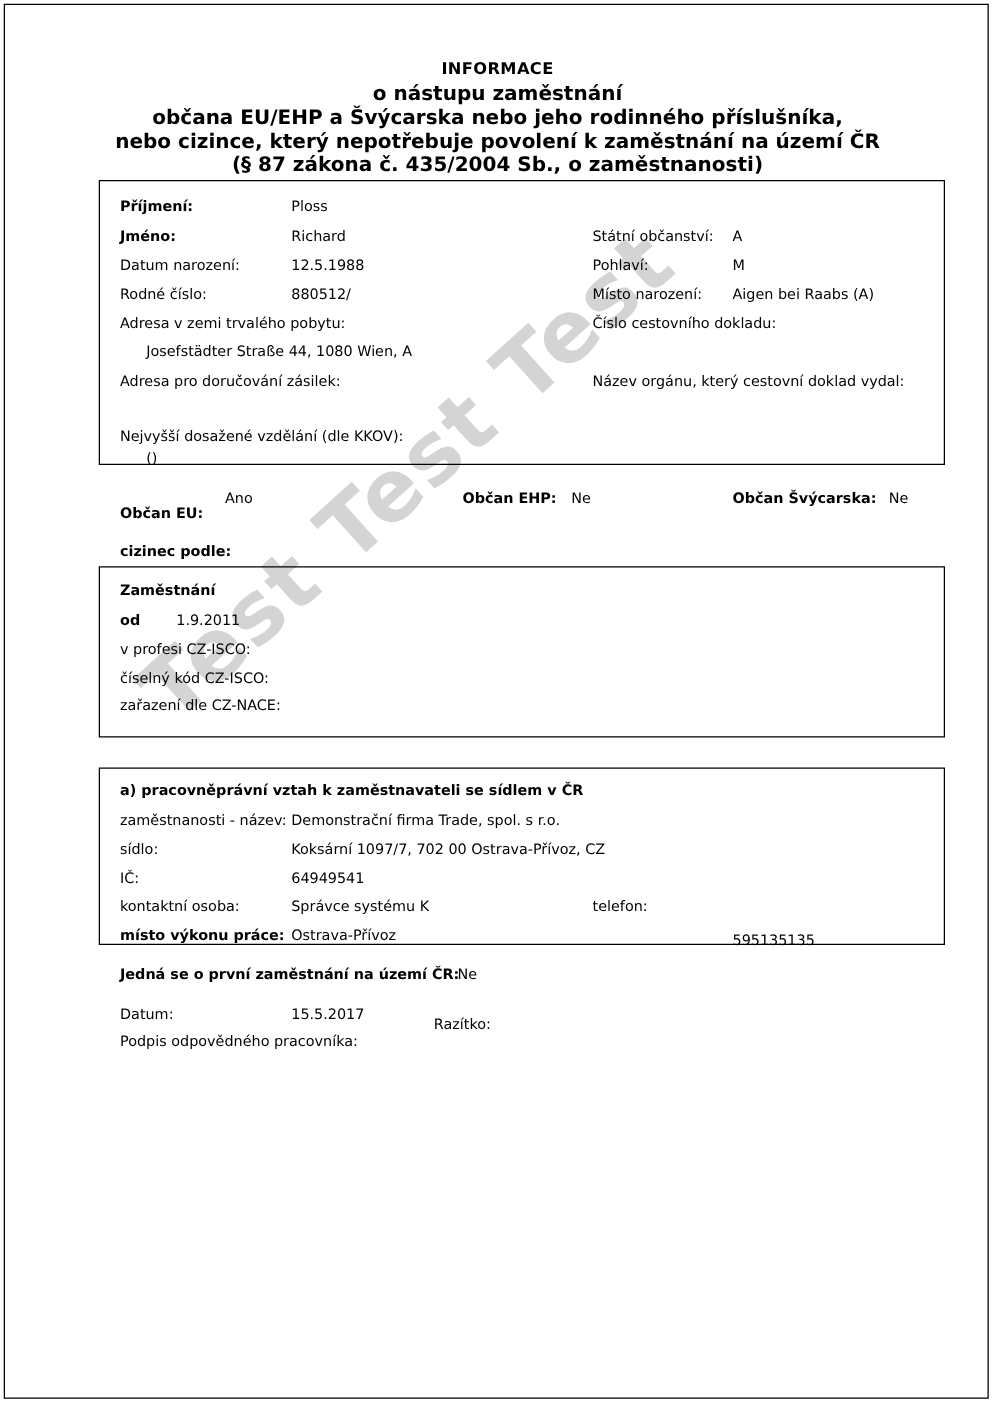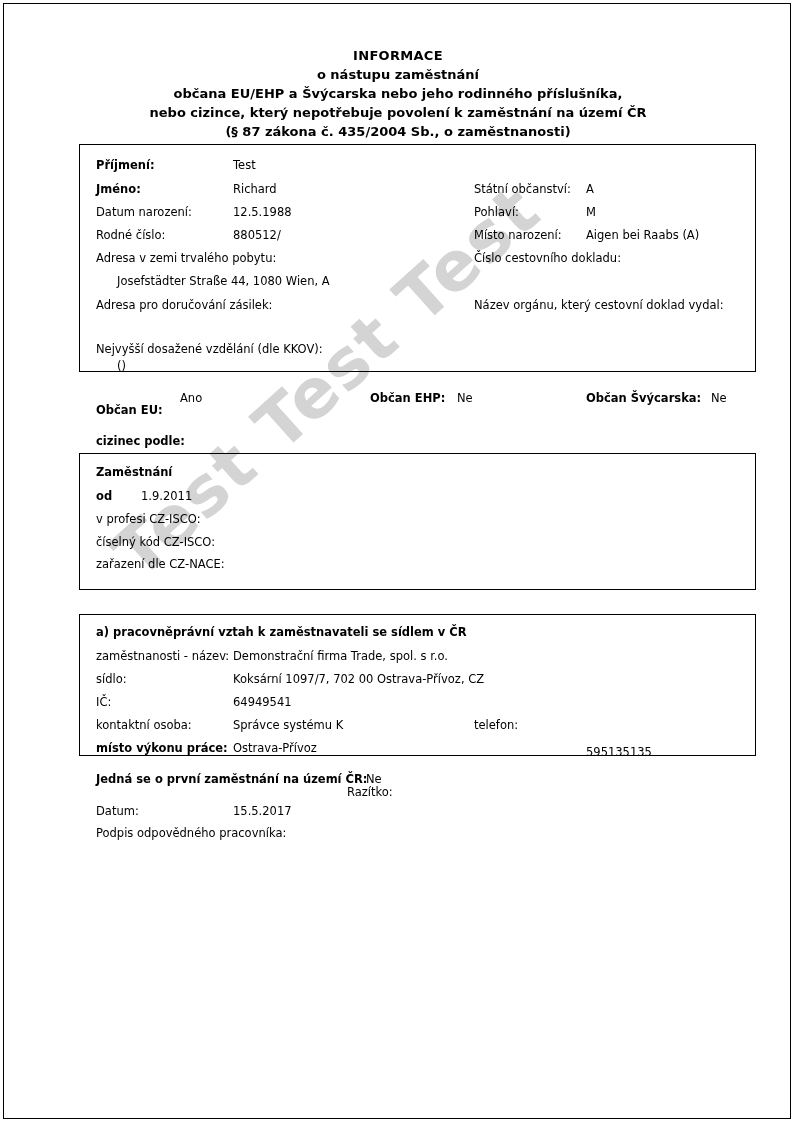--- a/index.html
+++ b/index.html
@@ -68,21 +68,21 @@
   
   .title-block {
     position: absolute;
     left: 0;
     top: 42px;
     width: 788px;
     text-align: center;
   }
   .title-line {
     font-weight: bold;
-    font-size: 13px;
+    font-size: 16px;
     line-height: 19px;
     white-space: nowrap;
   }
   .title-line.main { font-size: 13px; letter-spacing: .3px; }
 
   
   .box {
     position: absolute;
     border: 1px solid #000000;
     background: transparent;
@@ -115,21 +115,21 @@
       <div class="title-line main">INFORMACE</div>
       <div class="title-line">o nástupu zaměstnání</div>
       <div class="title-line">občana EU/EHP a Švýcarska nebo jeho rodinného příslušníka,</div>
       <div class="title-line">nebo cizince, který nepotřebuje povolení k zaměstnání na území ČR</div>
       <div class="title-line">(§ 87 zákona č. 435/2004 Sb., o zaměstnanosti)</div>
     </div>
 
     <div class="box" style="left:75px; top:140px; width:677px; height:228px;"></div>
 
     <div class="t b" style="left:92px;  top:154px;">Příjmení:</div>
-    <div class="t" style="left:229px; top:154px;">Test</div>
+    <div class="t" style="left:229px; top:154px;">Ploss</div>
 
     <div class="t b" style="left:92px;  top:178px;">Jméno:</div>
     <div class="t" style="left:229px; top:178px;">Richard</div>
 
     <div class="t" style="left:92px;  top:201px;">Datum narození:</div>
     <div class="t" style="left:229px; top:201px;">12.5.1988</div>
 
     <div class="t" style="left:92px;  top:224px;">Rodné číslo:</div>
     <div class="t" style="left:229px; top:224px;">880512/</div>
 
@@ -209,18 +209,18 @@
     <div class="t" style="left:582px; top:714px;margin-top:27px;">595135135</div>
 
     <div class="t b" style="left:92px;  top:737px;">místo výkonu práce:</div>
     <div class="t" style="left:229px; top:737px;">Ostrava-Přívoz</div>
 
     <div class="t b" style="left:92px;  top:768px;">Jedná se o první zaměstnání na území ČR:</div>
     <div class="t" style="left:362px; top:768px;">Ne</div>
 
     <div class="t" style="left:92px;  top:800px;">Datum:</div>
     <div class="t" style="left:229px; top:800px;">15.5.2017</div>
-    <div class="t" style="left:343px; top:781px;">Razítko:</div>
+    <div class="t" style="left:343px; top:808px;">Razítko:</div>
 
     <div class="t" style="left:92px;  top:822px;">Podpis odpovědného pracovníka:</div>
 
   </div>
 </div>
 
 </body></html>

